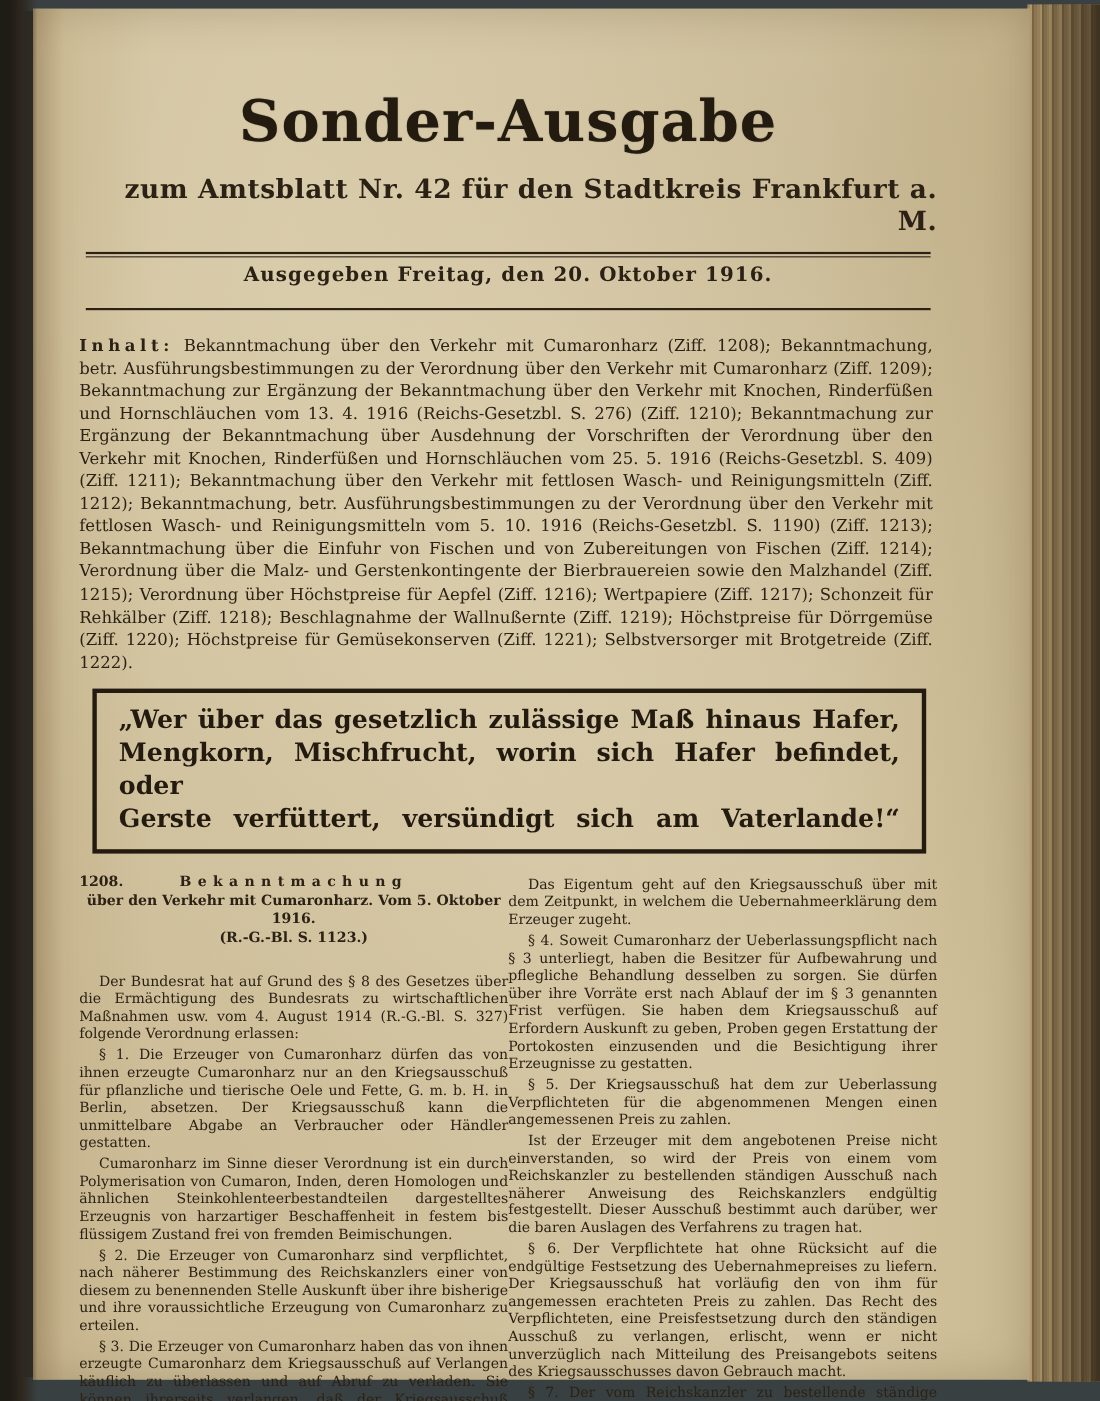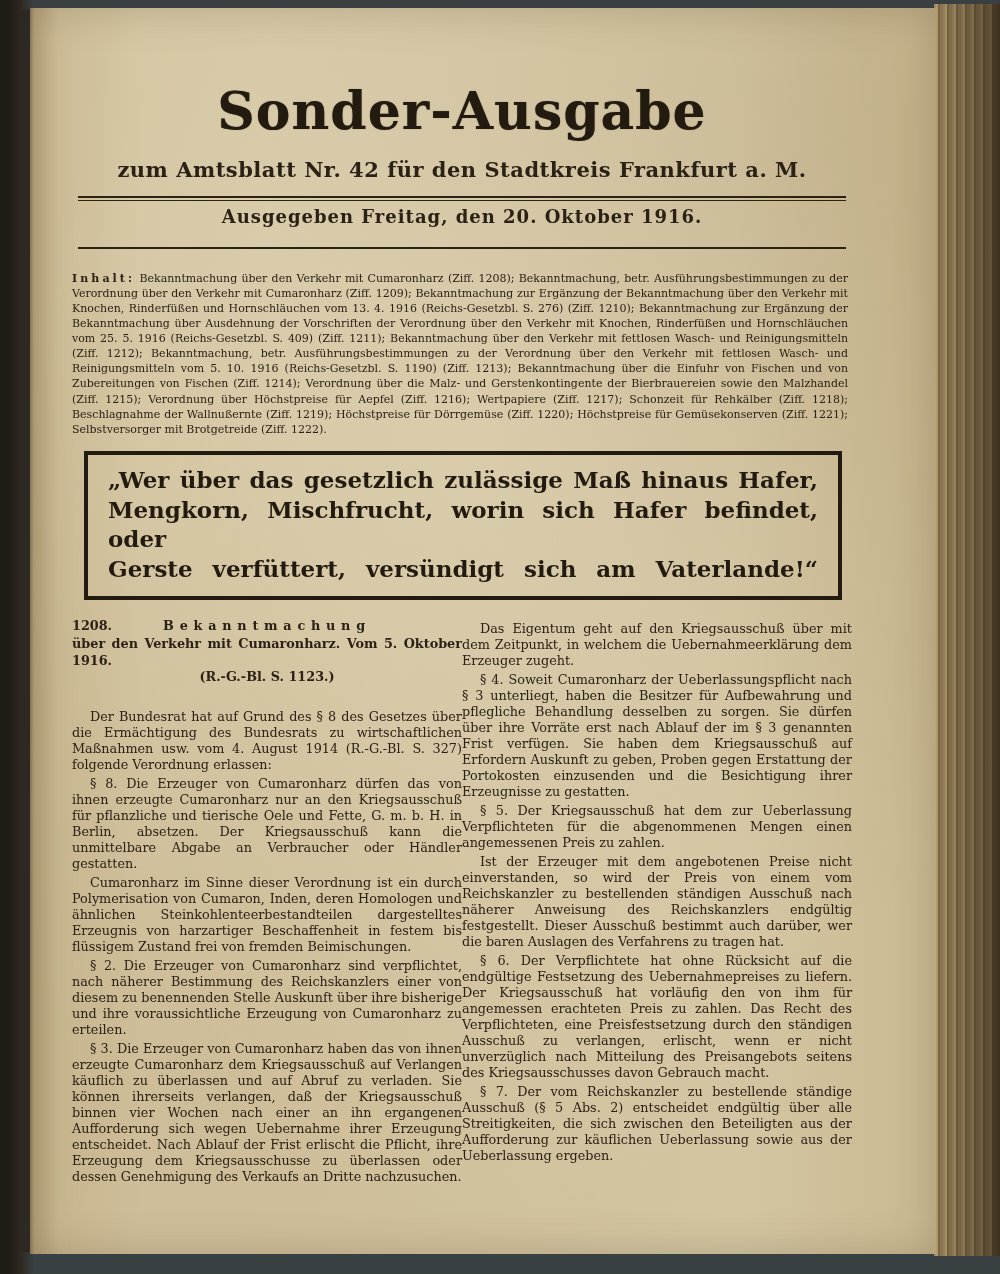--- a/index.html
+++ b/index.html
@@ -45,37 +45,38 @@
   .masthead h1 {
     margin: 0;
     font-size: 52px;
     font-weight: bold;
     letter-spacing: 1px;
     color: #241b10;
     text-shadow: 0 0 1px rgba(36,27,16,.5);
   }
   .subtitle {
     margin-top: 16px;
-    font-size: 21px;
+    font-size: 24px;
     font-weight: bold;
     letter-spacing: .5px;
+    text-align: right;
   }
   .rule-band { margin: 14px 6px 0 6px; }
   .rule-double { border-top: 2px solid #2b2115; border-bottom: 1px solid #2b2115; height: 2px; }
   .dateline {
     margin: 5px 0 20px 0;
     font-size: 18px;
     font-weight: bold;
     letter-spacing: 1px;
   }
   .rule-single { border-top: 2px solid #2b2115; }
   
   .inhalt {
     margin: 22px 4px 0 0;
-    font-size: 11px;
+    font-size: 15px;
     line-height: 1.37;
     text-align: justify;
     hyphens: auto;
   }
   .inhalt-label { font-weight: bold; letter-spacing: .28em; }
   
   .slogan-box {
     margin: 14px 10px 0 12px;
     border: 4px solid #241b10;
     padding: 10px 20px 12px 20px;
@@ -94,21 +95,21 @@
     display: grid;
     grid-template-columns: 1fr 1fr;
     font-size: 12.8px;
     line-height: 1.25;
     text-align: justify;
     hyphens: auto;
   }
   .art-head { position: relative; text-align: center; margin-bottom: 2px; }
   .art-number { position: absolute; left: 0; top: 0; font-weight: bold; }
   .art-heading { font-weight: bold; letter-spacing: .45em; }
-  .art-sub { font-weight: bold; line-height: 1.3; }
+  .art-sub { text-align: center; font-weight: bold; line-height: 1.3; }
   .art-ref { text-align: center; font-weight: bold; margin-bottom: 24px; }
   .columns p { margin: 3px 0; text-indent: 1.4em; }
 </style>
 </head>
 <body>
 
 <div class="scan-bg"></div>
 <div class="book-edge"></div>
 
 <div class="paper">
@@ -134,21 +135,21 @@
   <div class="columns">
 
     <div class="col">
       <div class="art-head">
         <span class="art-number">1208.</span>
         <span class="art-heading">Bekanntmachung</span>
       </div>
       <div class="art-sub">über den Verkehr mit Cumaronharz. Vom 5. Oktober 1916.</div>
       <div class="art-ref">(R.-G.-Bl. S. 1123.)</div>
       <p>Der Bundesrat hat auf Grund des § 8 des Gesetzes über die Ermächtigung des Bundesrats zu wirtschaftlichen Maßnahmen usw. vom 4. August 1914 (R.-G.-Bl. S. 327) folgende Verordnung erlassen:</p>
-      <p>§ 8. Die Erzeuger von Cumaronharz dürfen das von ihnen erzeugte Cumaronharz nur an den Kriegsausschuß für pflanzliche und tierische Oele und Fette, G. m. b. H. in Berlin, absetzen. Der Kriegsausschuß kann die unmittelbare Abgabe an Verbraucher oder Händler gestatten.</p>
+      <p>§ 1. Die Erzeuger von Cumaronharz dürfen das von ihnen erzeugte Cumaronharz nur an den Kriegsausschuß für pflanzliche und tierische Oele und Fette, G. m. b. H. in Berlin, absetzen. Der Kriegsausschuß kann die unmittelbare Abgabe an Verbraucher oder Händler gestatten.</p>
       <p>Cumaronharz im Sinne dieser Verordnung ist ein durch Polymerisation von Cumaron, Inden, deren Homologen und ähnlichen Steinkohlenteerbestandteilen dargestelltes Erzeugnis von harzartiger Beschaffenheit in festem bis flüssigem Zustand frei von fremden Beimischungen.</p>
       <p>§ 2. Die Erzeuger von Cumaronharz sind verpflichtet, nach näherer Bestimmung des Reichskanzlers einer von diesem zu benennenden Stelle Auskunft über ihre bisherige und ihre voraussichtliche Erzeugung von Cumaronharz zu erteilen.</p>
       <p>§ 3. Die Erzeuger von Cumaronharz haben das von ihnen erzeugte Cumaronharz dem Kriegsausschuß auf Verlangen käuflich zu überlassen und auf Abruf zu verladen. Sie können ihrerseits verlangen, daß der Kriegsausschuß binnen vier Wochen nach einer an ihn ergangenen Aufforderung sich wegen Uebernahme ihrer Erzeugung entscheidet. Nach Ablauf der Frist erlischt die Pflicht, ihre Erzeugung dem Kriegsausschusse zu überlassen oder dessen Genehmigung des Verkaufs an Dritte nachzusuchen.</p>
     </div>
 
     <div class="col">
       <p>Das Eigentum geht auf den Kriegsausschuß über mit dem Zeitpunkt, in welchem die Uebernahmeerklärung dem Erzeuger zugeht.</p>
       <p>§ 4. Soweit Cumaronharz der Ueberlassungspflicht nach § 3 unterliegt, haben die Besitzer für Aufbewahrung und pflegliche Behandlung desselben zu sorgen. Sie dürfen über ihre Vorräte erst nach Ablauf der im § 3 genannten Frist verfügen. Sie haben dem Kriegsausschuß auf Erfordern Auskunft zu geben, Proben gegen Erstattung der Portokosten einzusenden und die Besichtigung ihrer Erzeugnisse zu gestatten.</p>
       <p>§ 5. Der Kriegsausschuß hat dem zur Ueberlassung Verpflichteten für die abgenommenen Mengen einen angemessenen Preis zu zahlen.</p>
       <p>Ist der Erzeuger mit dem angebotenen Preise nicht einverstanden, so wird der Preis von einem vom Reichskanzler zu bestellenden ständigen Ausschuß nach näherer Anweisung des Reichskanzlers endgültig festgestellt. Dieser Ausschuß bestimmt auch darüber, wer die baren Auslagen des Verfahrens zu tragen hat.</p>

